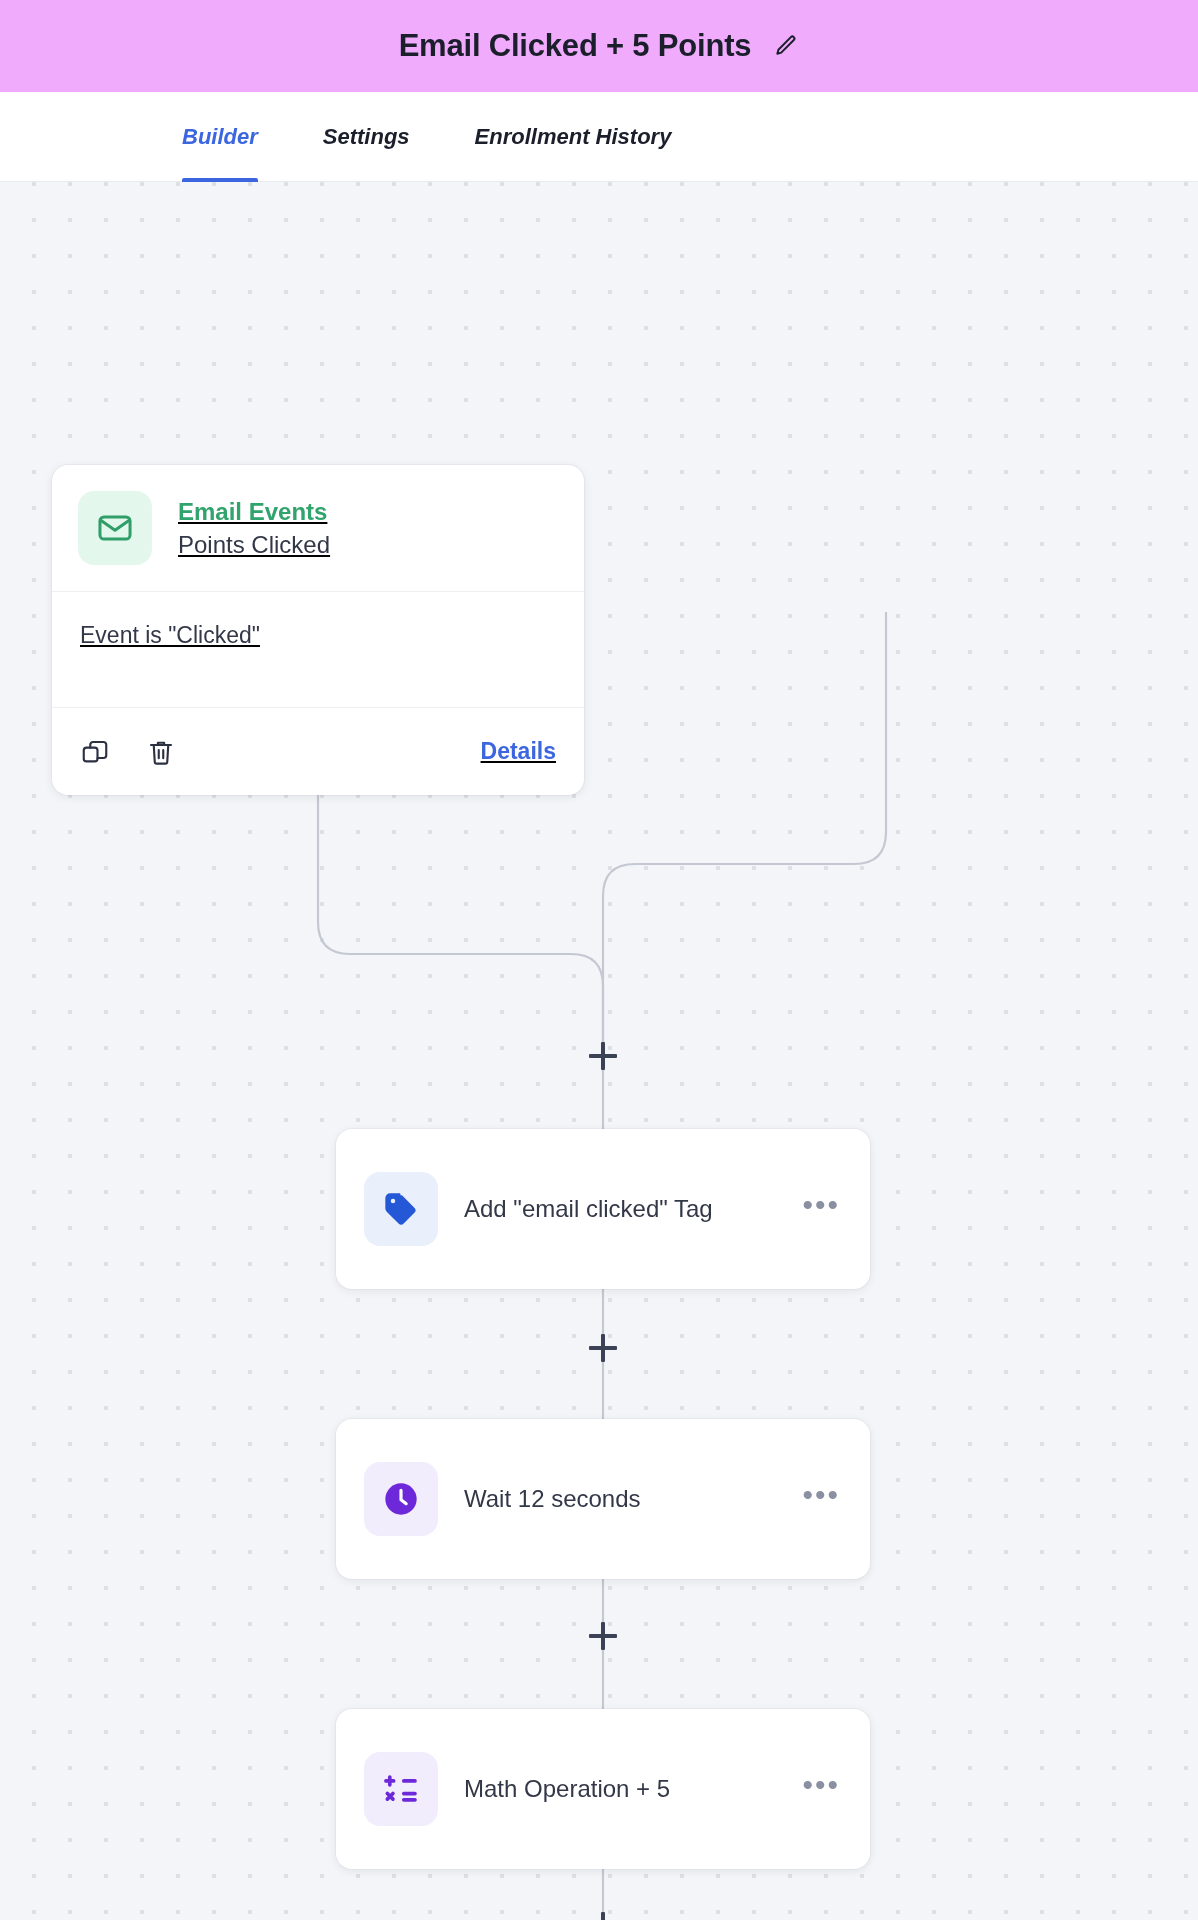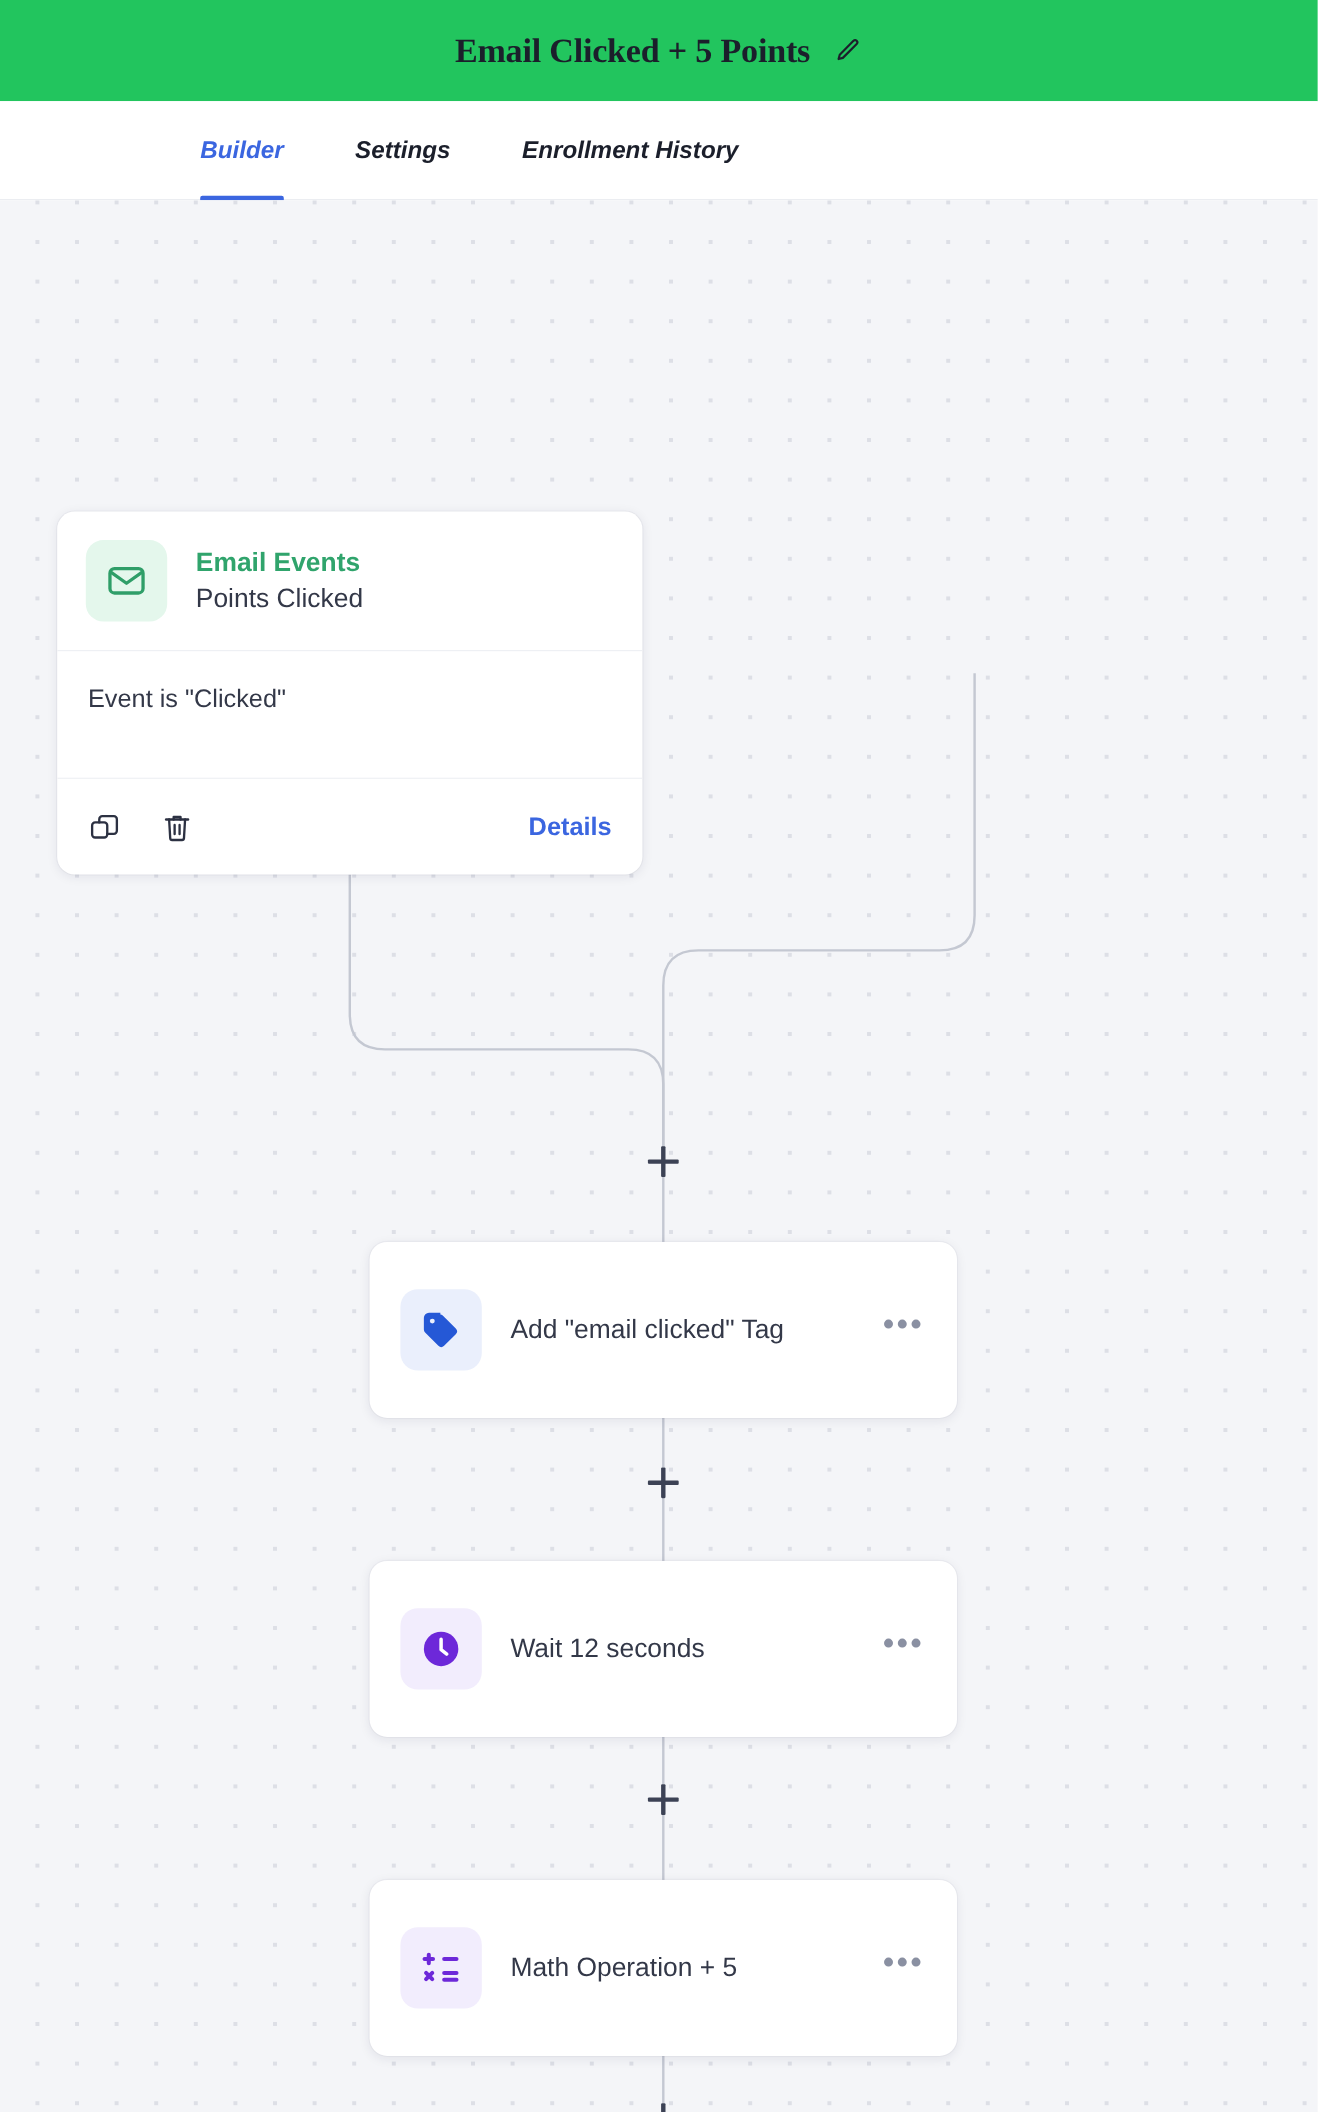--- a/index.html
+++ b/index.html
@@ -10,22 +10,21 @@
     -webkit-font-smoothing: antialiased;
   }
 
   
   .app-header {
     height: 92px;
     display: flex;
     align-items: center;
     justify-content: center;
     gap: 22px;
-    background: #22c55e;
-    font-family: Liberation Serif, serif;
+    background: #f0abfc;
   }
   .page-title {
     font-size: 31px;
     font-weight: bold;
     color: #1b1f2b;
     letter-spacing: -0.2px;
   }
   .edit-icon { display: block; width: 26px; height: 26px; cursor: pointer; }
 
   
@@ -75,20 +74,21 @@
   
   .trigger-card {
     position: absolute;
     left: 52px;
     top: 283px;
     width: 532px;
     background: #ffffff;
     border-radius: 16px;
     box-shadow: 0 2px 10px rgba(22,30,60,.08), 0 0 0 1px rgba(22,30,60,.035);
     overflow: hidden;
+    text-decoration: underline;
   }
   .trigger-head { display: flex; align-items: center; gap: 26px; padding: 26px 28px 26px 26px; }
   .icon-tile {
     width: 74px; height: 74px;
     border-radius: 16px;
     display: flex; align-items: center; justify-content: center;
     flex: 0 0 auto;
   }
   .tile-green { background: #e4f7ec; }
   .trigger-titles { display: flex; flex-direction: column; gap: 5px; }

